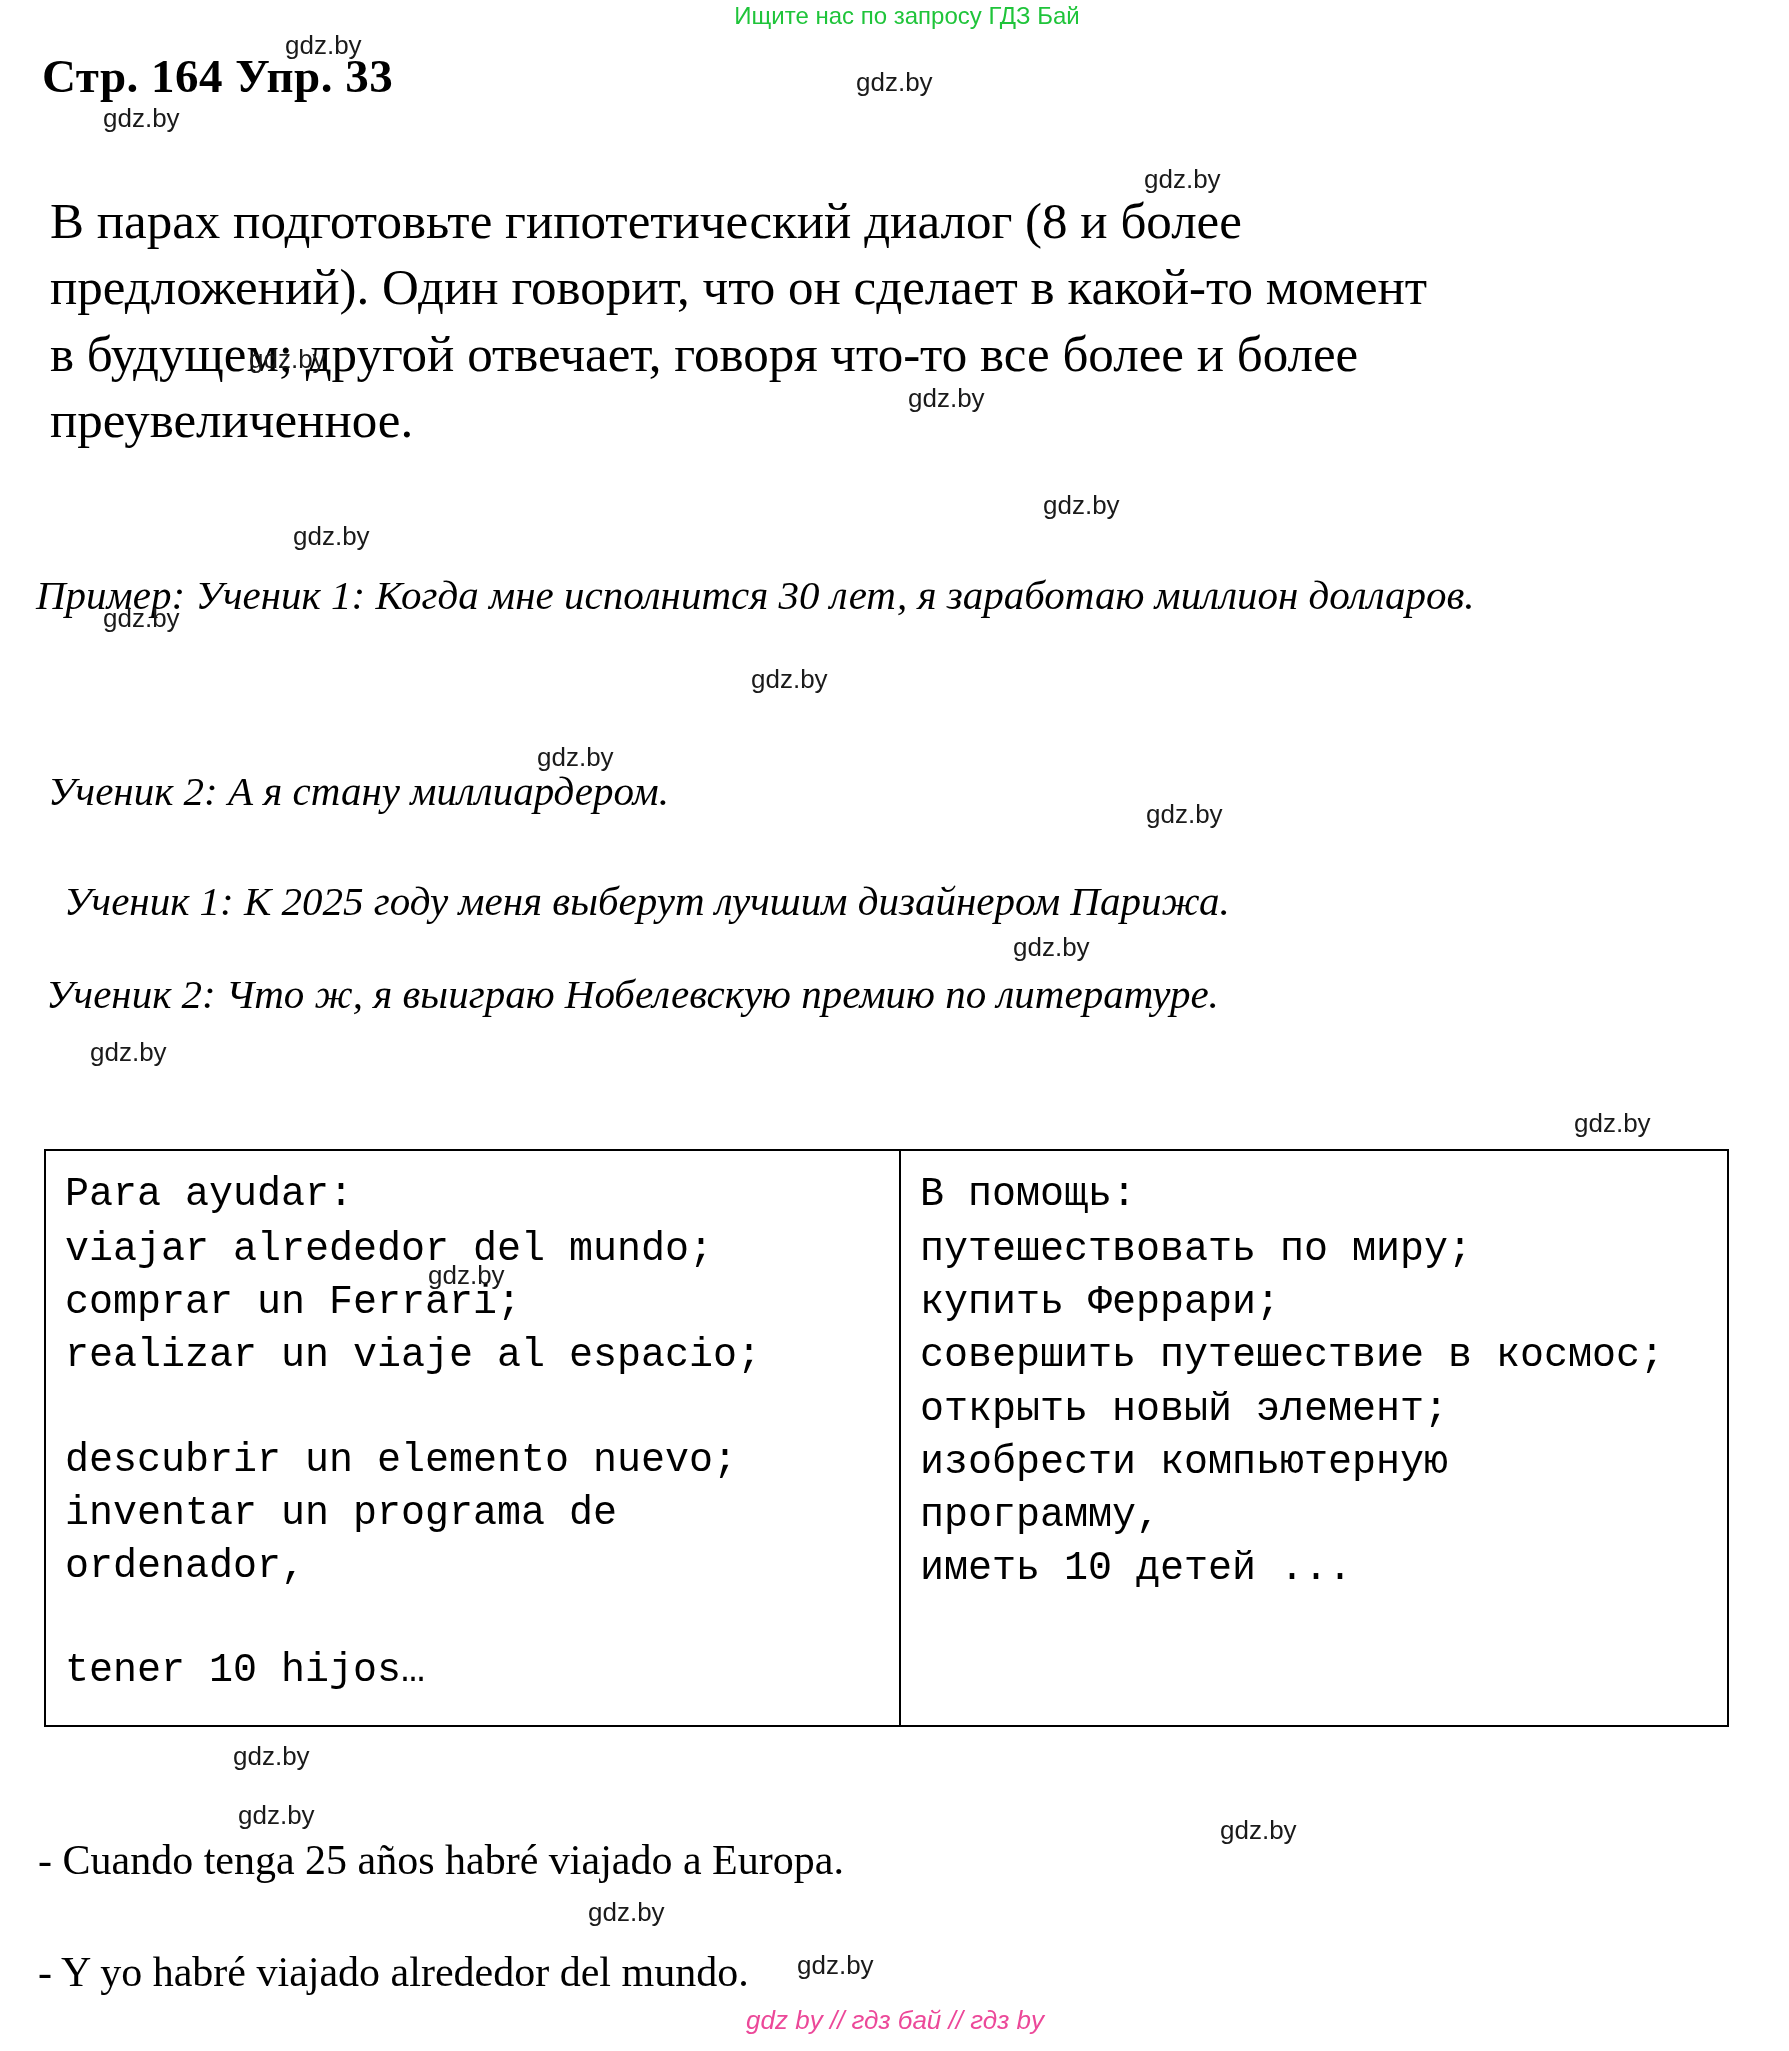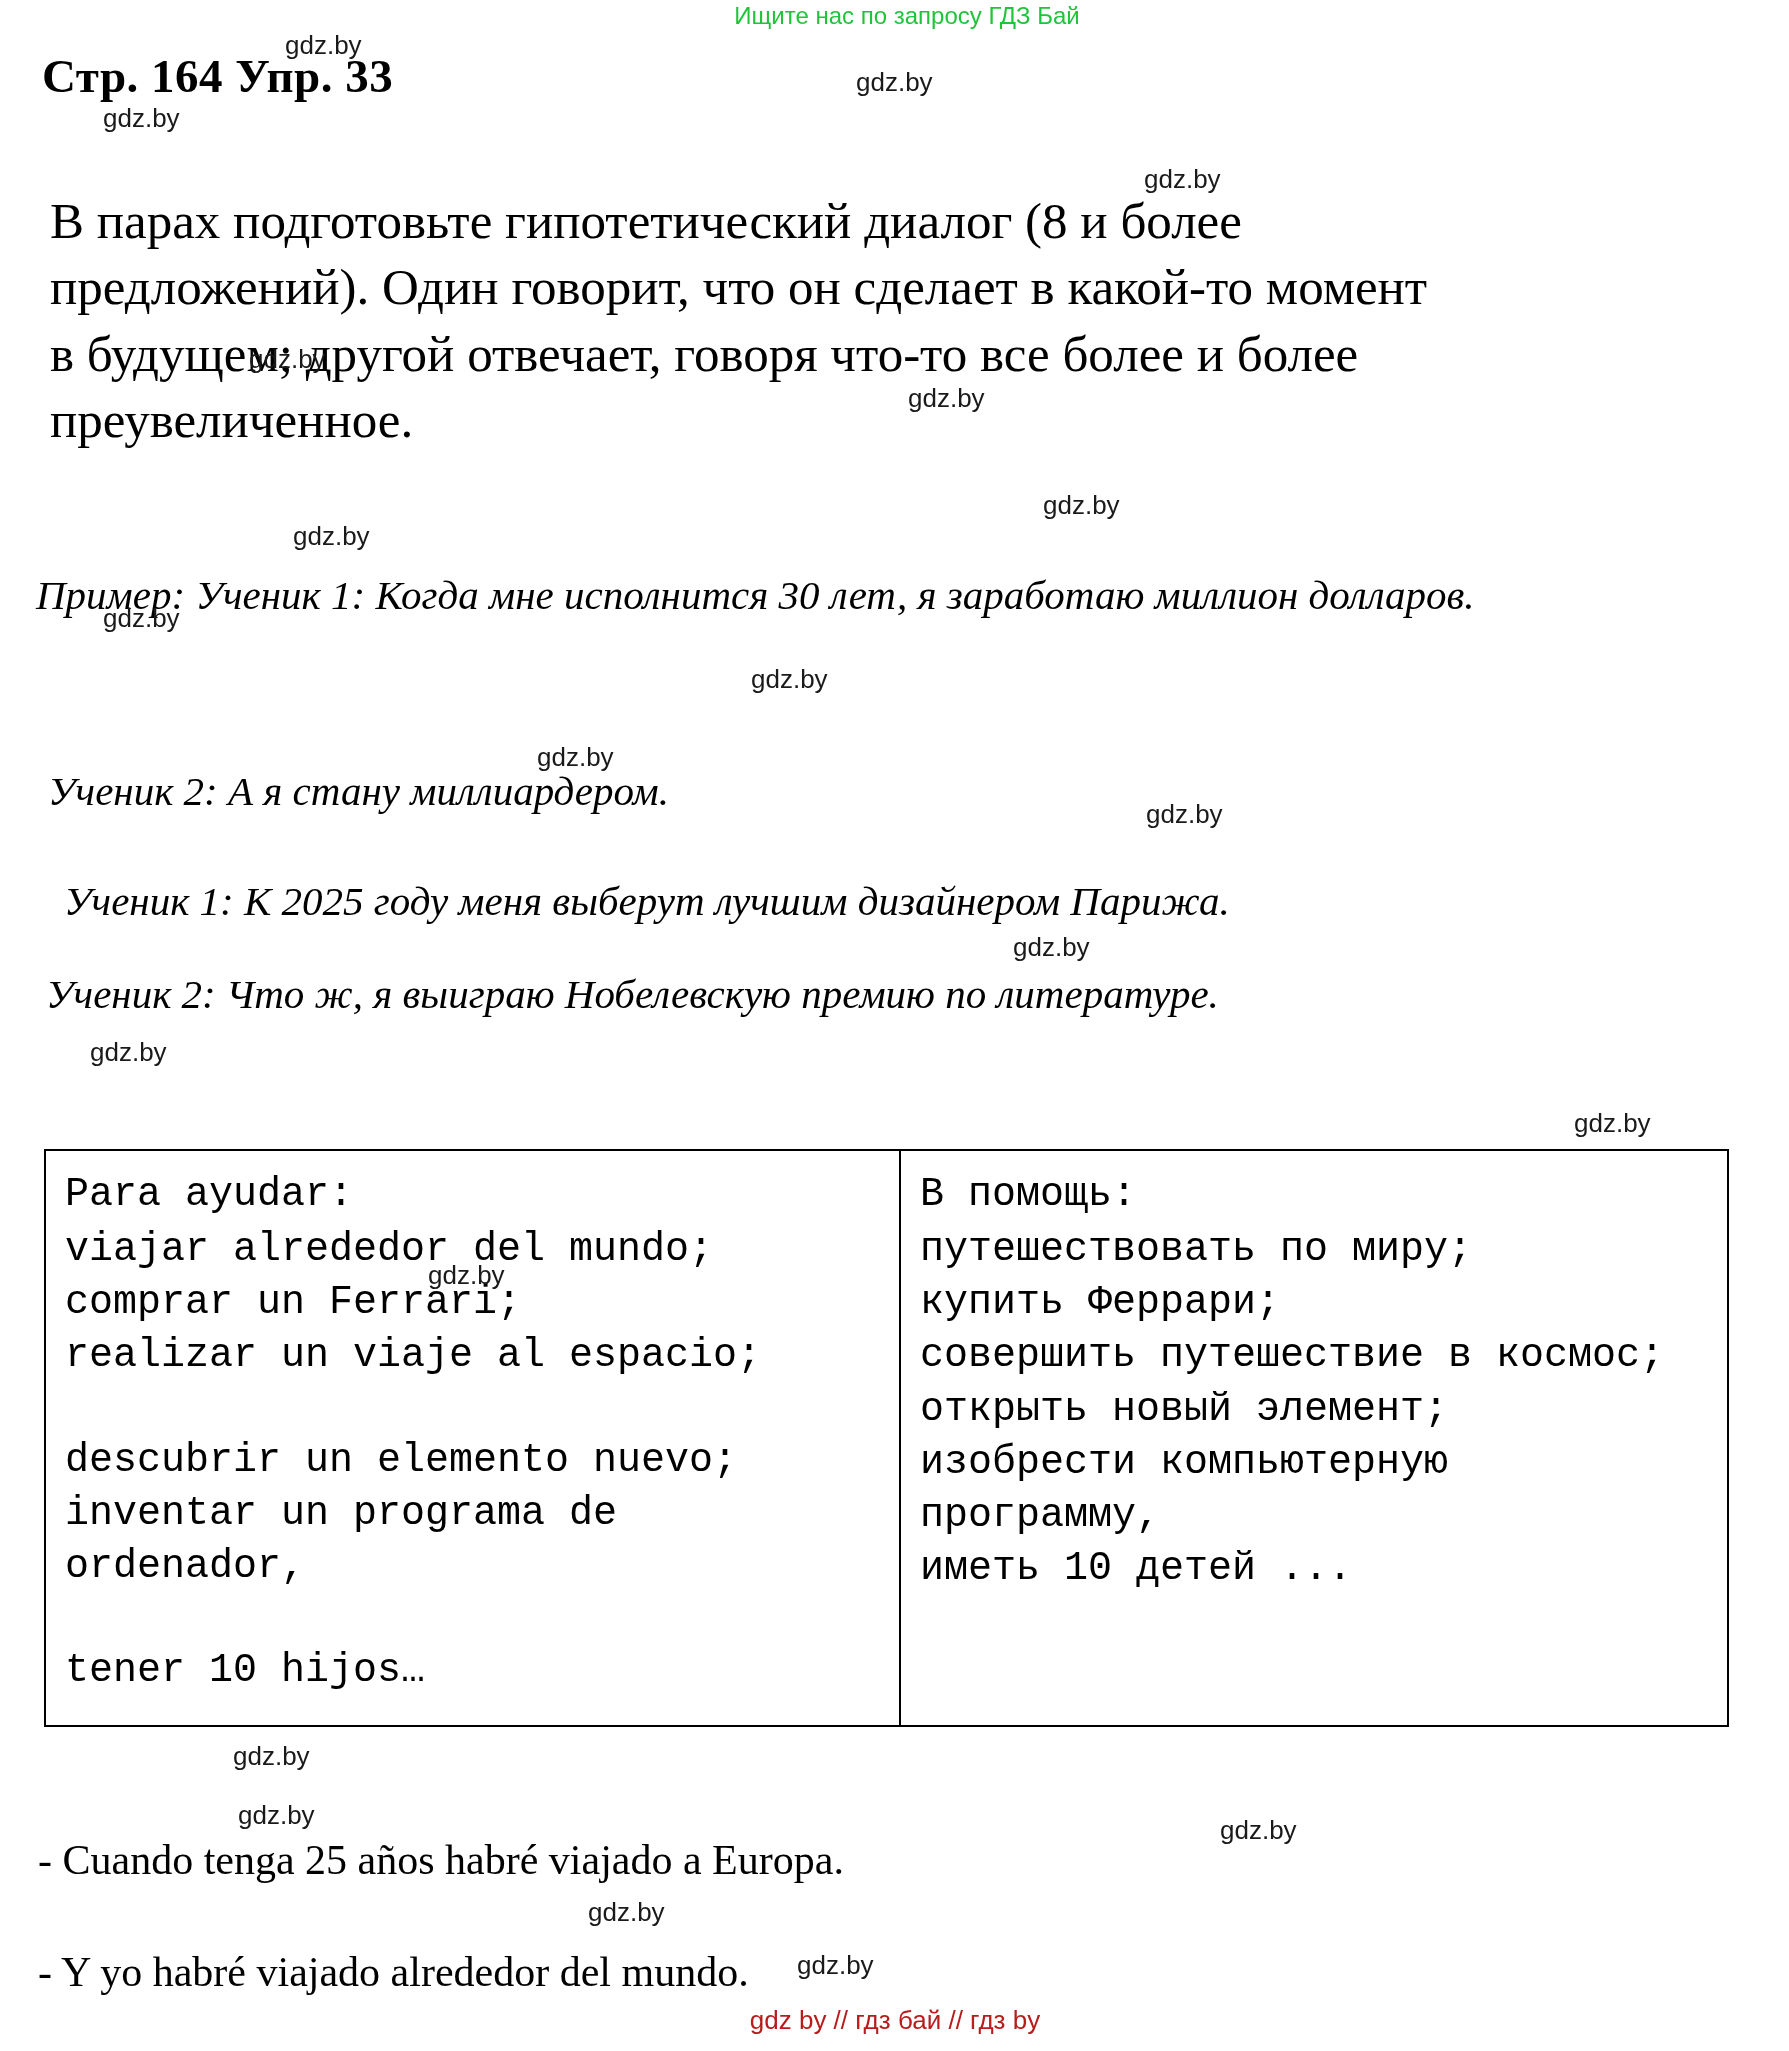--- a/index.html
+++ b/index.html
@@ -171,21 +171,21 @@
         <li>изобрести компьютерную программу,</li>
         <li>иметь 10 детей ...</li>
       </ul>
     </div>
 
   </div>
 
   <div class="answer answer-1">- Cuando tenga 25 años habré viajado a Europa.</div>
   <div class="answer answer-2">- Y yo habré viajado alrededor del mundo.</div>
 
-  <div class="footer" style="color: #b91c1c;">gdz by  //  гдз бай  //  гдз by</div>
+  <div class="footer" style="color: #ec4899; font-style: italic;">gdz by  //  гдз бай  //  гдз by</div>
 
   <div id="watermark-layer">
       <div class="wm" style="left: 103px; top: 103px;">gdz.by</div>
       <div class="wm" style="left: 285px; top: 30px;">gdz.by</div>
       <div class="wm" style="left: 856px; top: 67px;">gdz.by</div>
       <div class="wm" style="left: 1144px; top: 164px;">gdz.by</div>
       <div class="wm" style="left: 249px; top: 344px;">gdz.by</div>
       <div class="wm" style="left: 908px; top: 383px;">gdz.by</div>
       <div class="wm" style="left: 1043px; top: 490px;">gdz.by</div>
       <div class="wm" style="left: 293px; top: 521px;">gdz.by</div>

